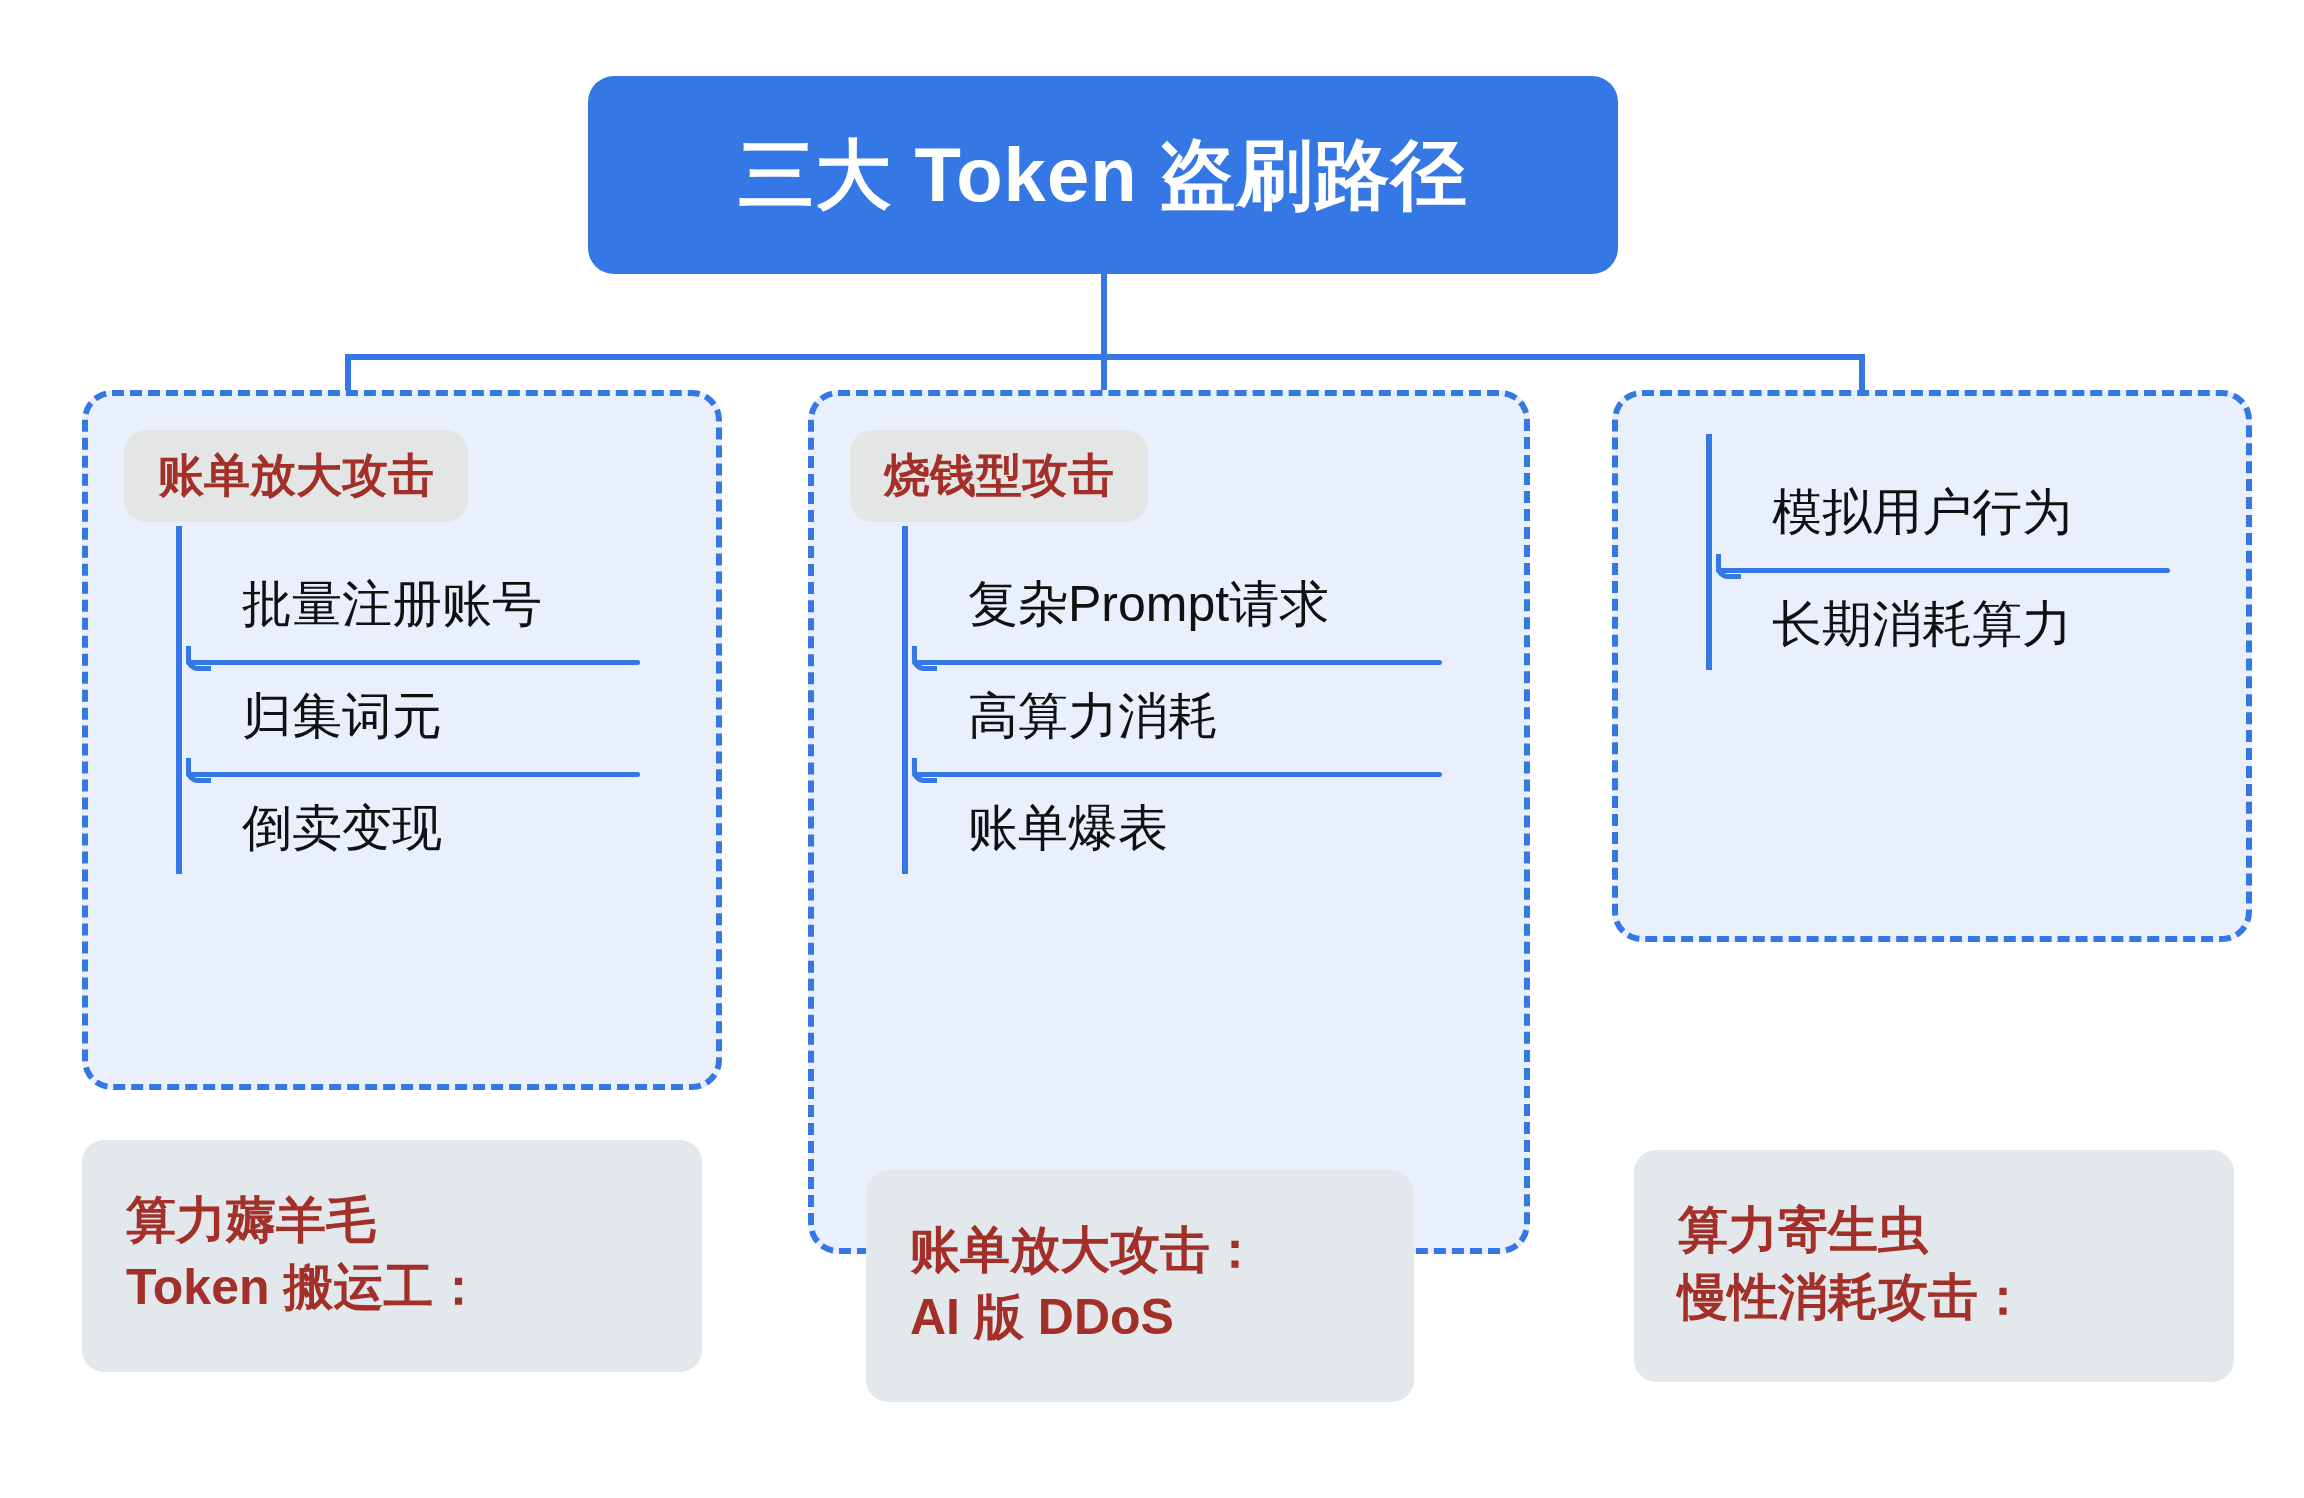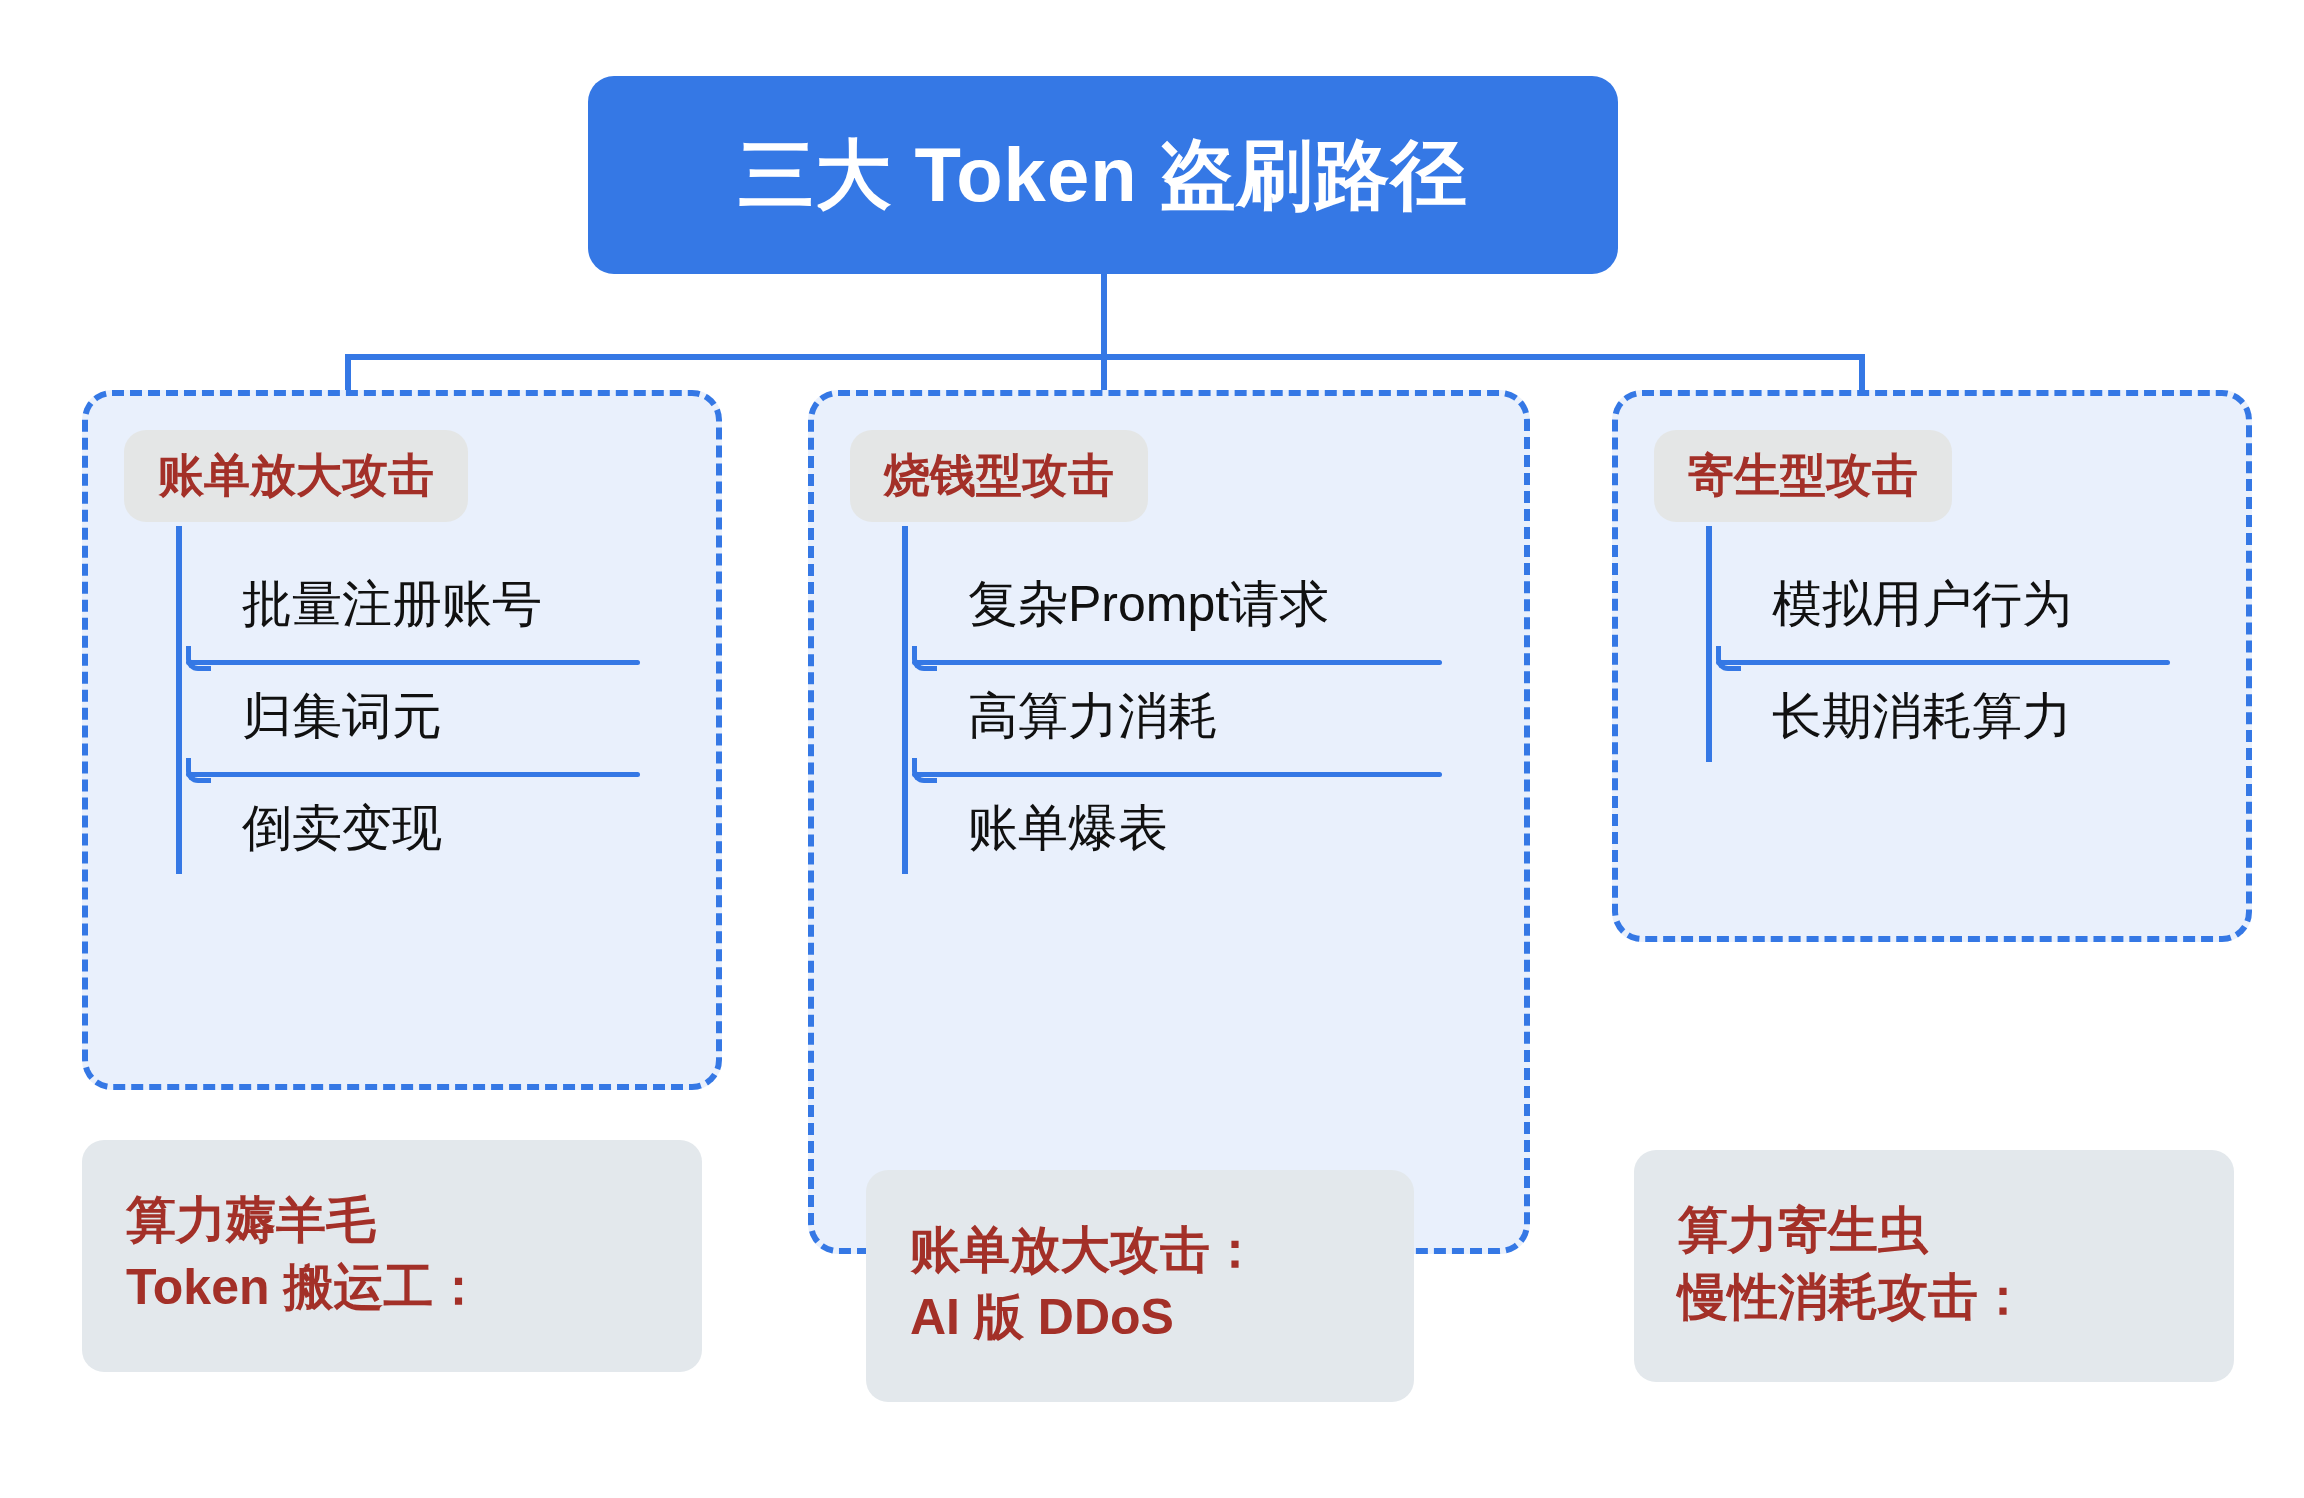--- a/index.html
+++ b/index.html
@@ -175,21 +175,20 @@
       <div class="list-item">
         <span class="item-text">高算力消耗</span>
       </div>
       <div class="list-item">
         <span class="item-text">账单爆表</span>
       </div>
     </div>
   </div>
 
   <div class="column" id="column-2">
-    <div class="col-header">寄生型攻击</div>
     <div class="col-list">
       <div class="col-rail"></div>
       <div class="list-item">
         <span class="item-text">模拟用户行为</span>
       </div>
       <div class="list-item">
         <span class="item-text">长期消耗算力</span>
       </div>
     </div>
   </div>

